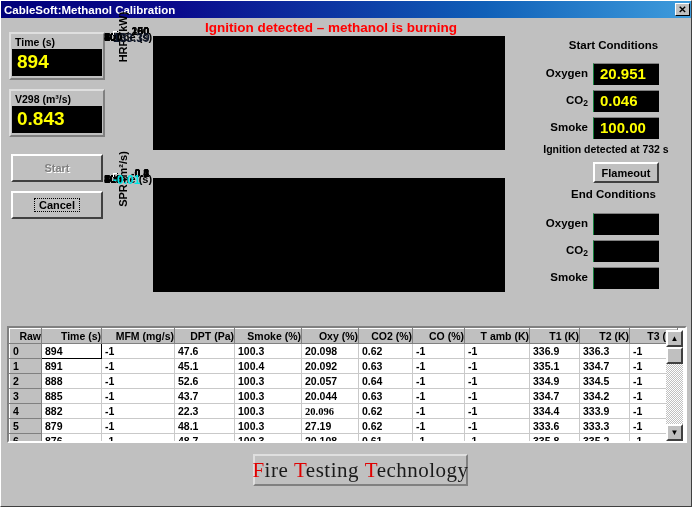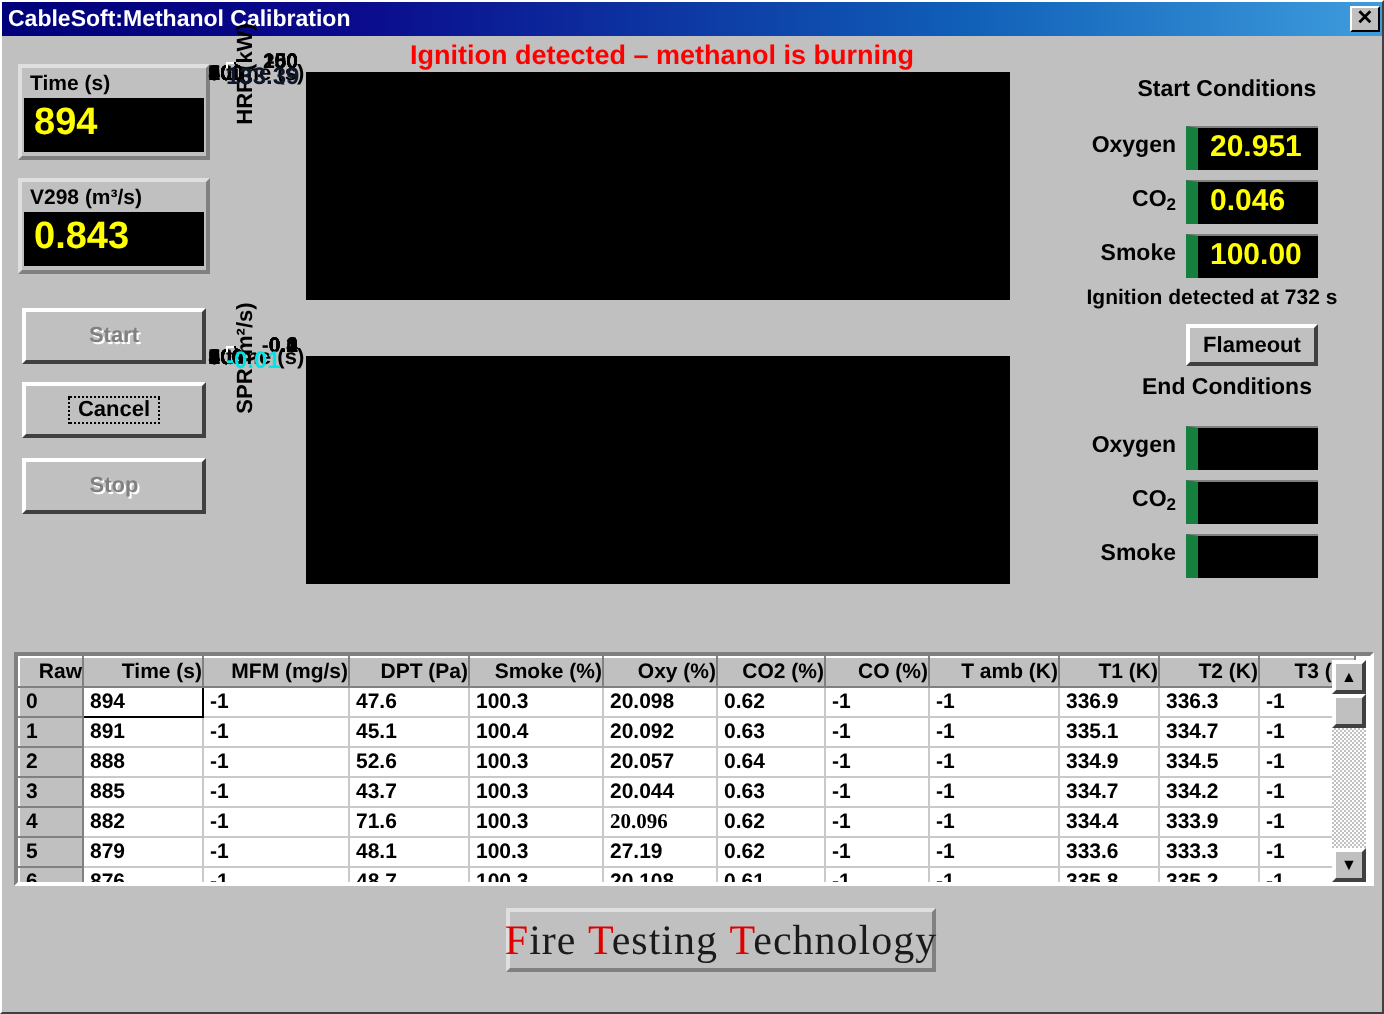--- a/index.html
+++ b/index.html
@@ -225,21 +225,21 @@
     position: absolute;
     background: #000000;
     color: #ffff00;
     font-size: 15px;
     font-weight: bold;
     line-height: 20px;
     box-sizing: border-box;
     padding-left: 6px;
     overflow: hidden;
     white-space: nowrap;
-    border-left: 6px solid #15803d;
+    border-left: 1px solid #15803d;
     border-top: 1px solid #808080;
   }
   .small-note {
     position: absolute;
     font-size: 10.5px;
     font-weight: bold;
     color: #000000;
     text-align: center;
     white-space: nowrap;
   }
@@ -389,23 +389,20 @@
   <div class="readout" id="readout-v298">
     <div class="readout-label">V298 (m³/s)</div>
     <div class="readout-value">0.843</div>
   </div>
 
   <div class="btn disabled" id="btn-start">
     <span>Start</span>
   </div>
   <div class="btn" id="btn-cancel">
     <span class="focusbox">Cancel</span>
-  </div>
-  <div class="btn disabled" id="btn-stop">
-    <span>Stop</span>
   </div>
 
   <div class="chart" id="chart-hrr">
     <div class="chart-plot"></div>
   <div class="axis-line" style="width: 2px;"></div>
       <div class="axis-line" style="height: 2px;"></div>
       <div class="ytick" style="left: 0px;">-50</div>
       <div class="ytick-mark" style=""></div>
       <div class="ytick" style="left: 0px;">0</div>
       <div class="ytick-mark" style=""></div>
@@ -736,21 +733,21 @@
             <td style="width: 52px;">-1</td>
             <td style="width: 65px;">-1</td>
             <td style="width: 50px;">334.7</td>
             <td style="width: 50px;">334.2</td>
             <td style="width: 48px;">-1</td>
           </tr>
           <tr class="r4">
             <td class="rowhdr" style="width: 32px;">4</td>
             <td style="width: 60px;">882</td>
             <td style="width: 73px;">-1</td>
-            <td style="width: 60px;">71.6</td>
+            <td style="width: 60px;">22.3</td>
             <td style="width: 67px;">100.3</td>
             <td style="width: 57px; font-family: Liberation Serif, serif;">20.096</td>
             <td style="width: 54px;">0.62</td>
             <td style="width: 52px;">-1</td>
             <td style="width: 65px;">-1</td>
             <td style="width: 50px;">334.4</td>
             <td style="width: 50px;">333.9</td>
             <td style="width: 48px;">-1</td>
           </tr>
           <tr class="r5">

